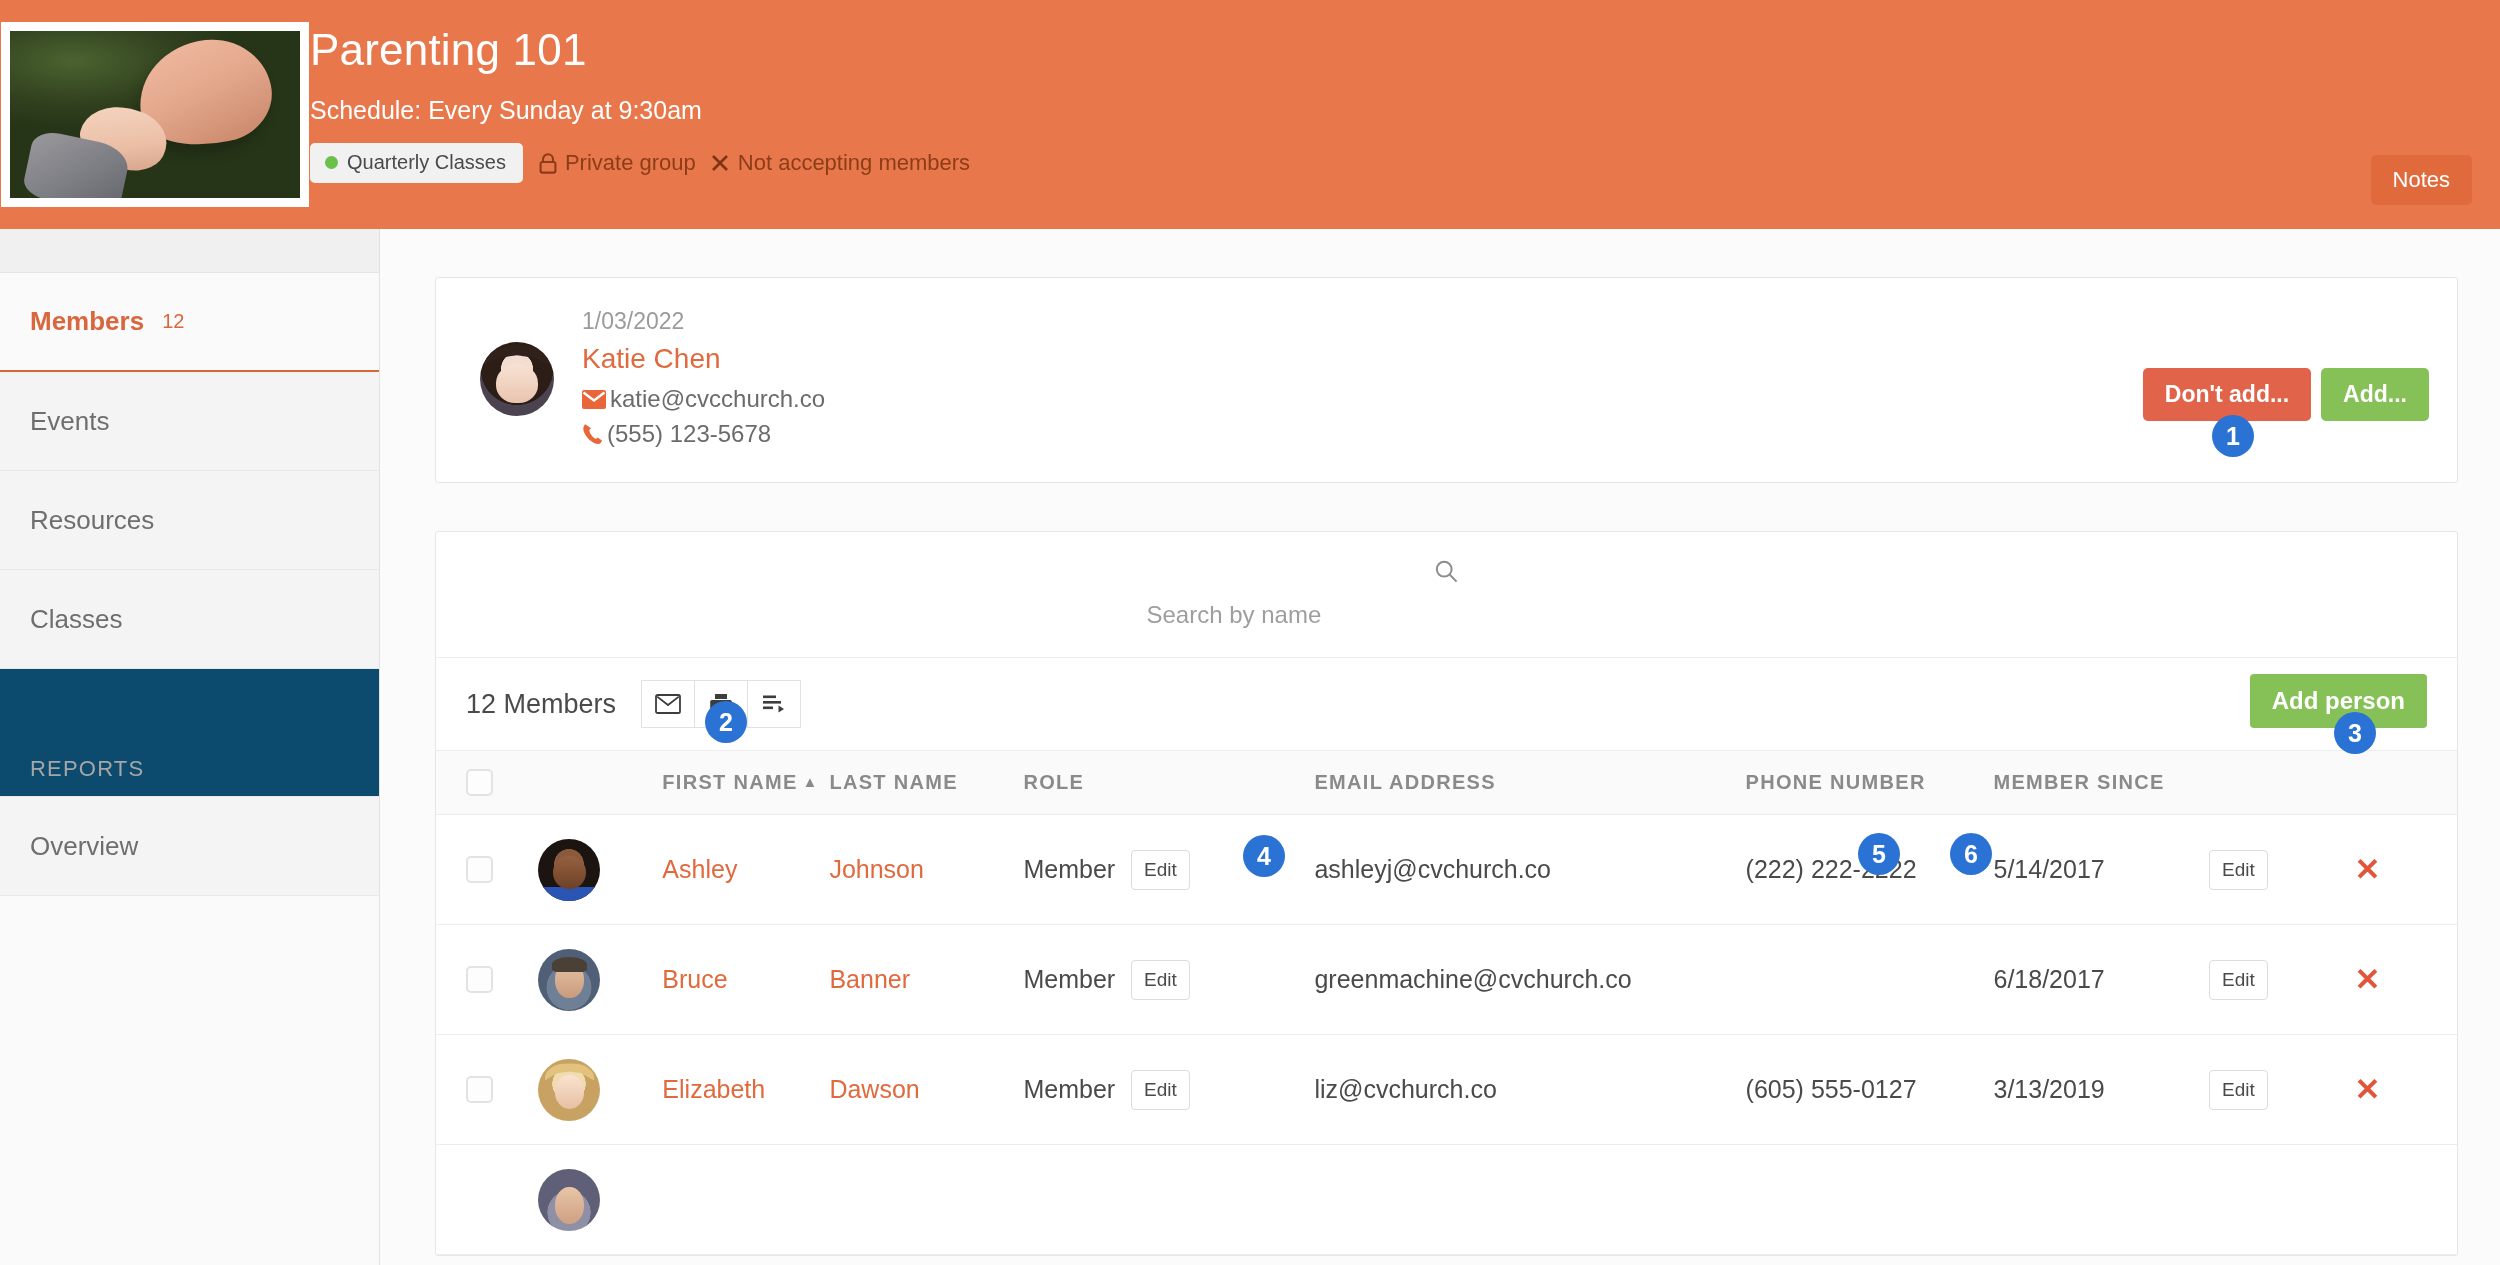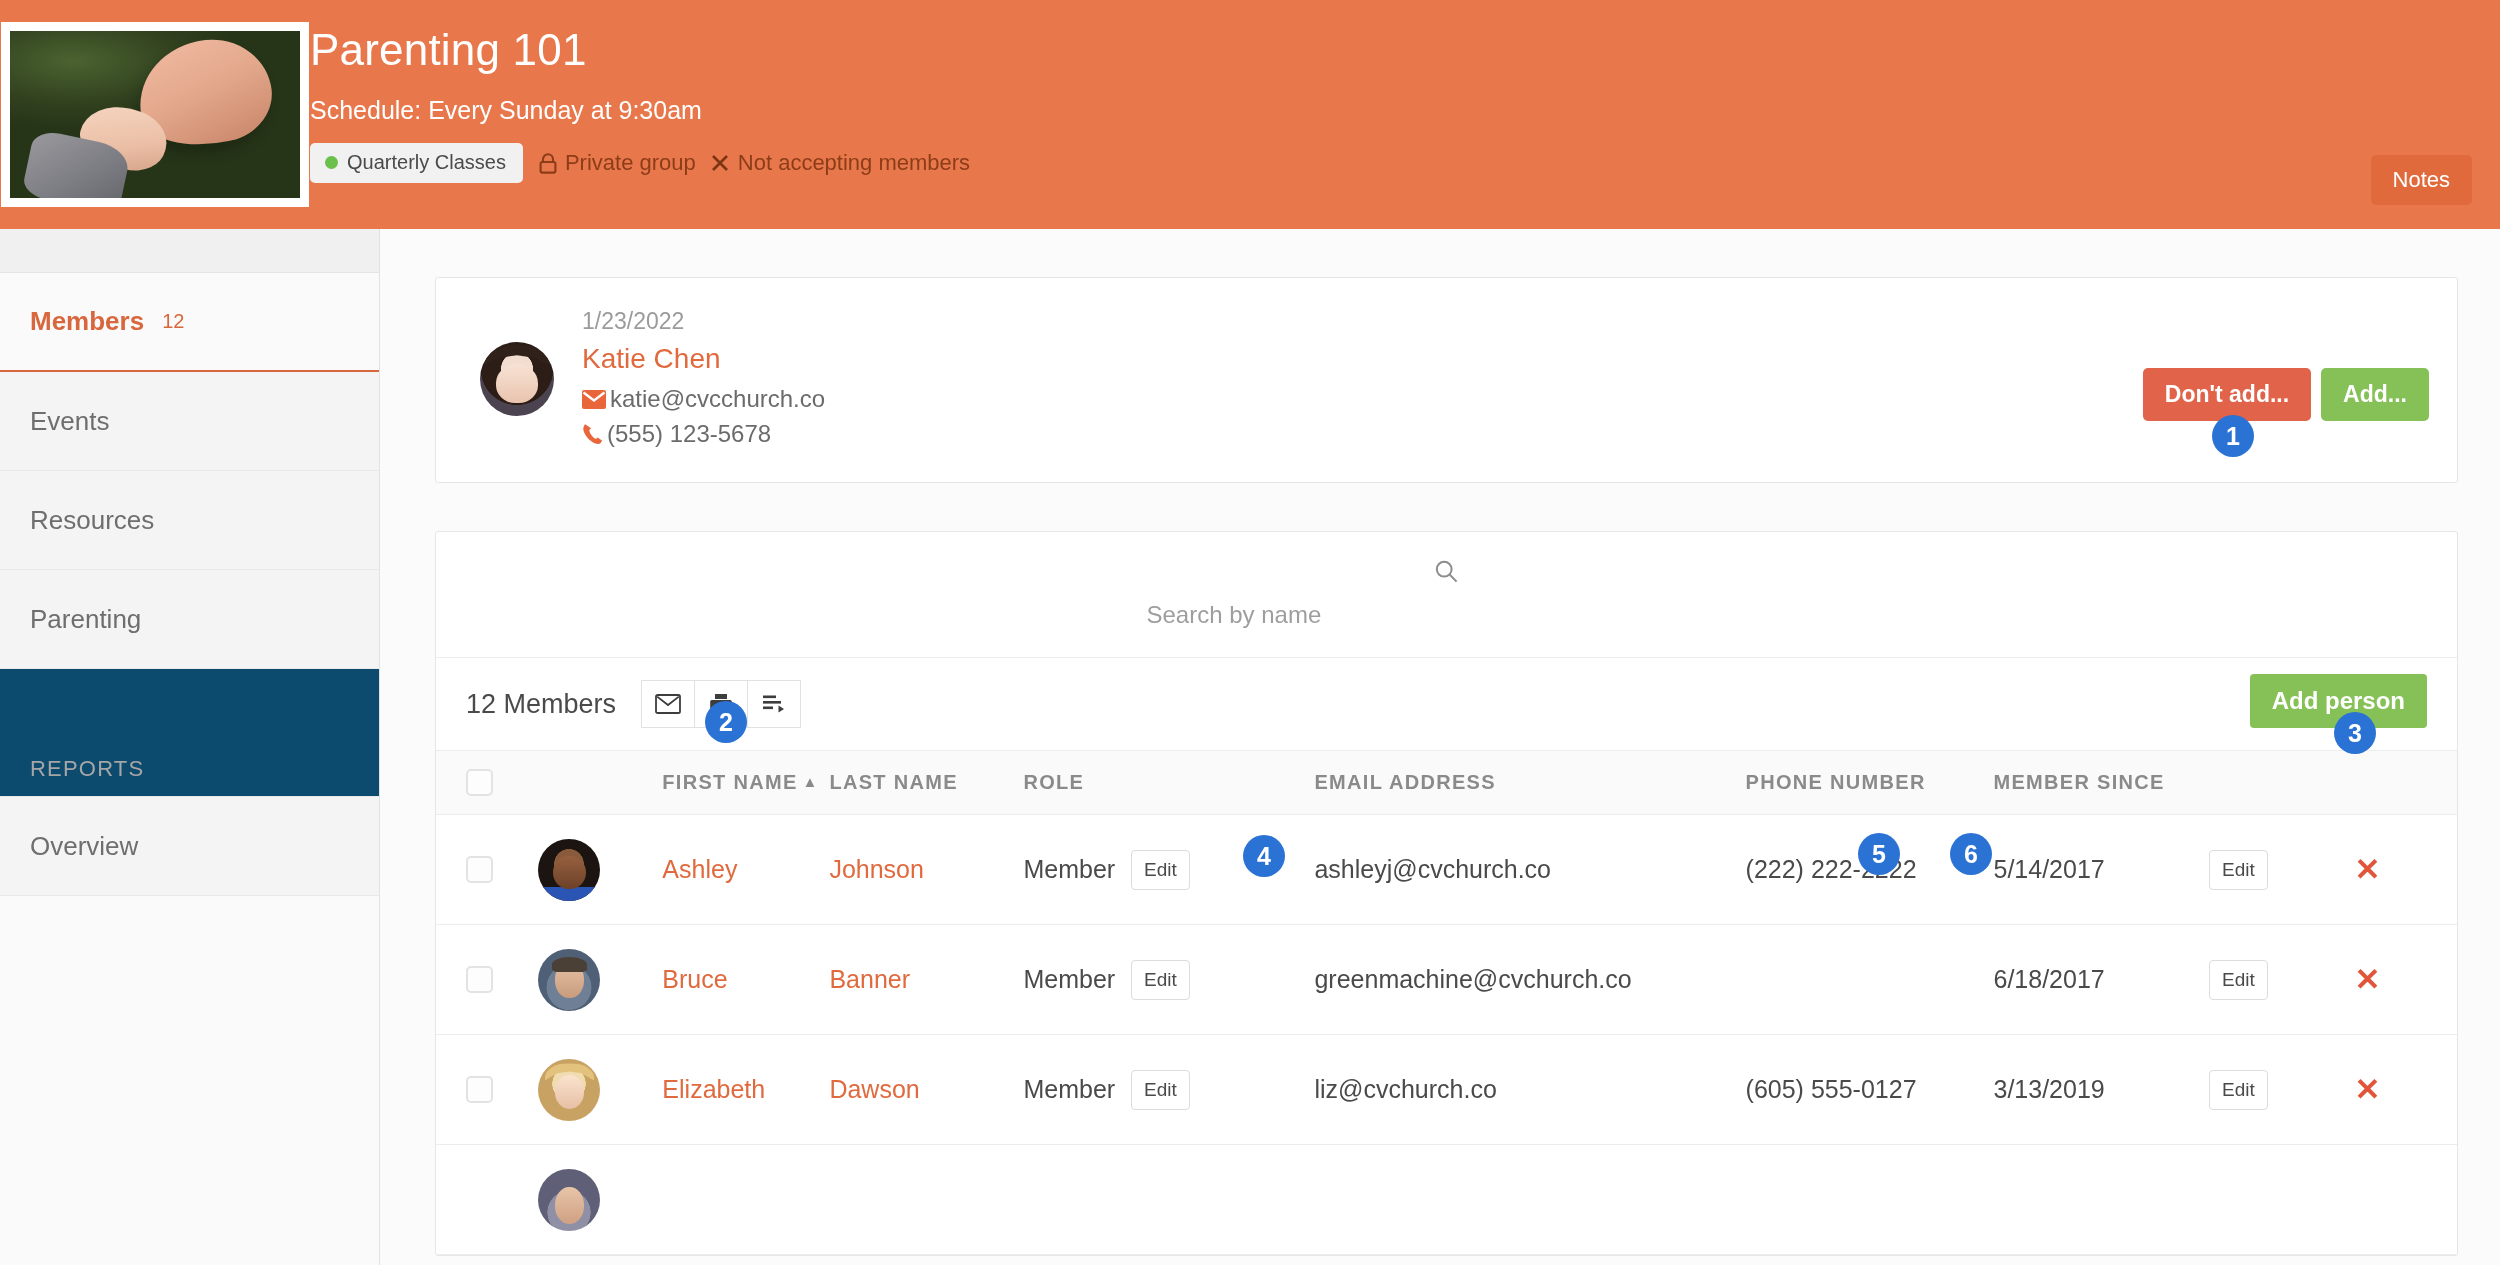--- a/index.html
+++ b/index.html
@@ -438,34 +438,34 @@
       <span>Members</span>
       <span class="sb-count">12</span>
     </div>
     <div class="sb-item">
       <span>Events</span>
     </div>
     <div class="sb-item">
       <span>Resources</span>
     </div>
     <div class="sb-item">
-      <span>Parenting</span>
+      <span>Classes</span>
     </div>
     <div class="sb-section">REPORTS</div>
     <div class="sb-item">
       <span>Overview</span>
     </div>
   </div>
 
   <div class="main">
 
     <div class="card request-card">
       <div class="req-avatar av-katie"></div>
       <div>
-        <div class="req-date">1/23/2022</div>
+        <div class="req-date">1/03/2022</div>
         <div class="req-name">Katie Chen</div>
         <div class="req-line">
           <svg class="mail-ico" viewBox="0 0 24 19">
             <rect x="0" y="0" width="24" height="19" rx="2" fill="#e8663a"></rect>
             <path d="M1.5 2.5 L12 10.5 L22.5 2.5" fill="none" stroke="#ffffff" stroke-width="2.3"></path>
           </svg>
           <span>katie@cvcchurch.co</span>
         </div>
         <div class="req-line">
           <svg class="phone-ico" viewBox="0 0 21 22">

